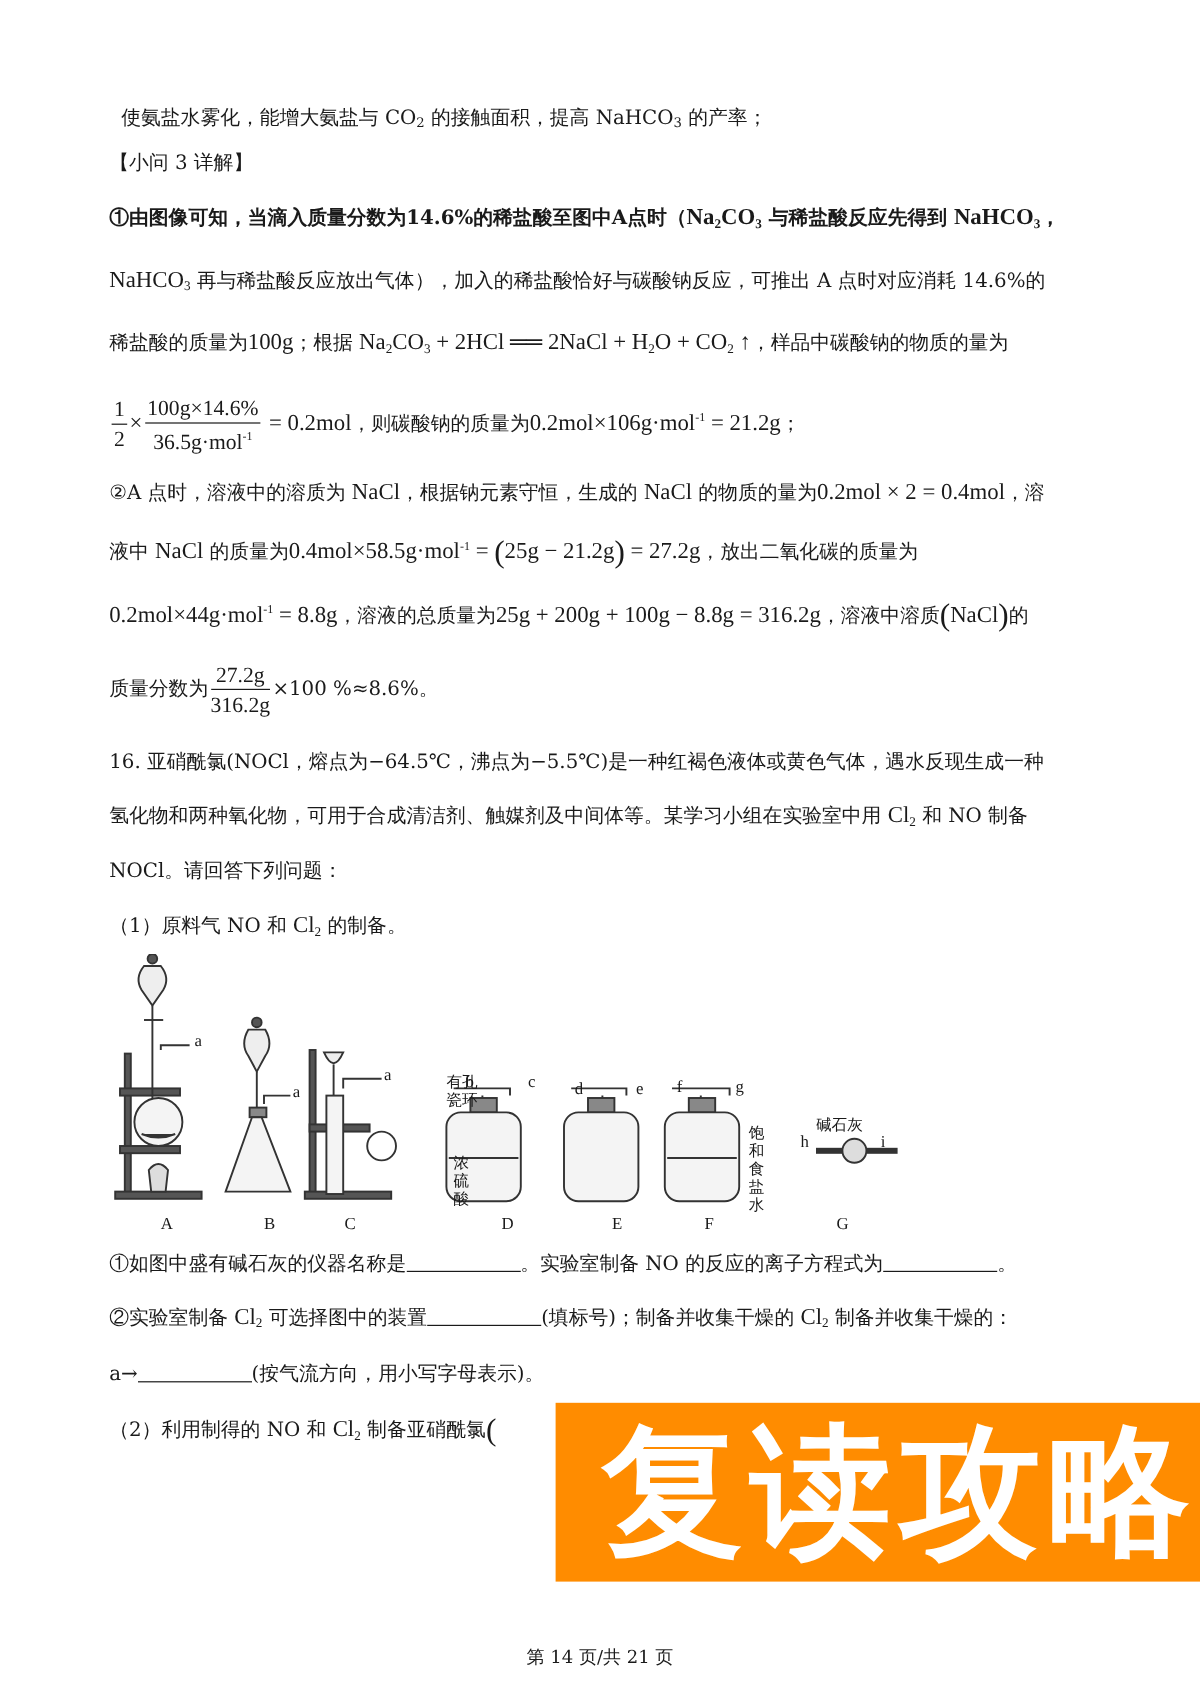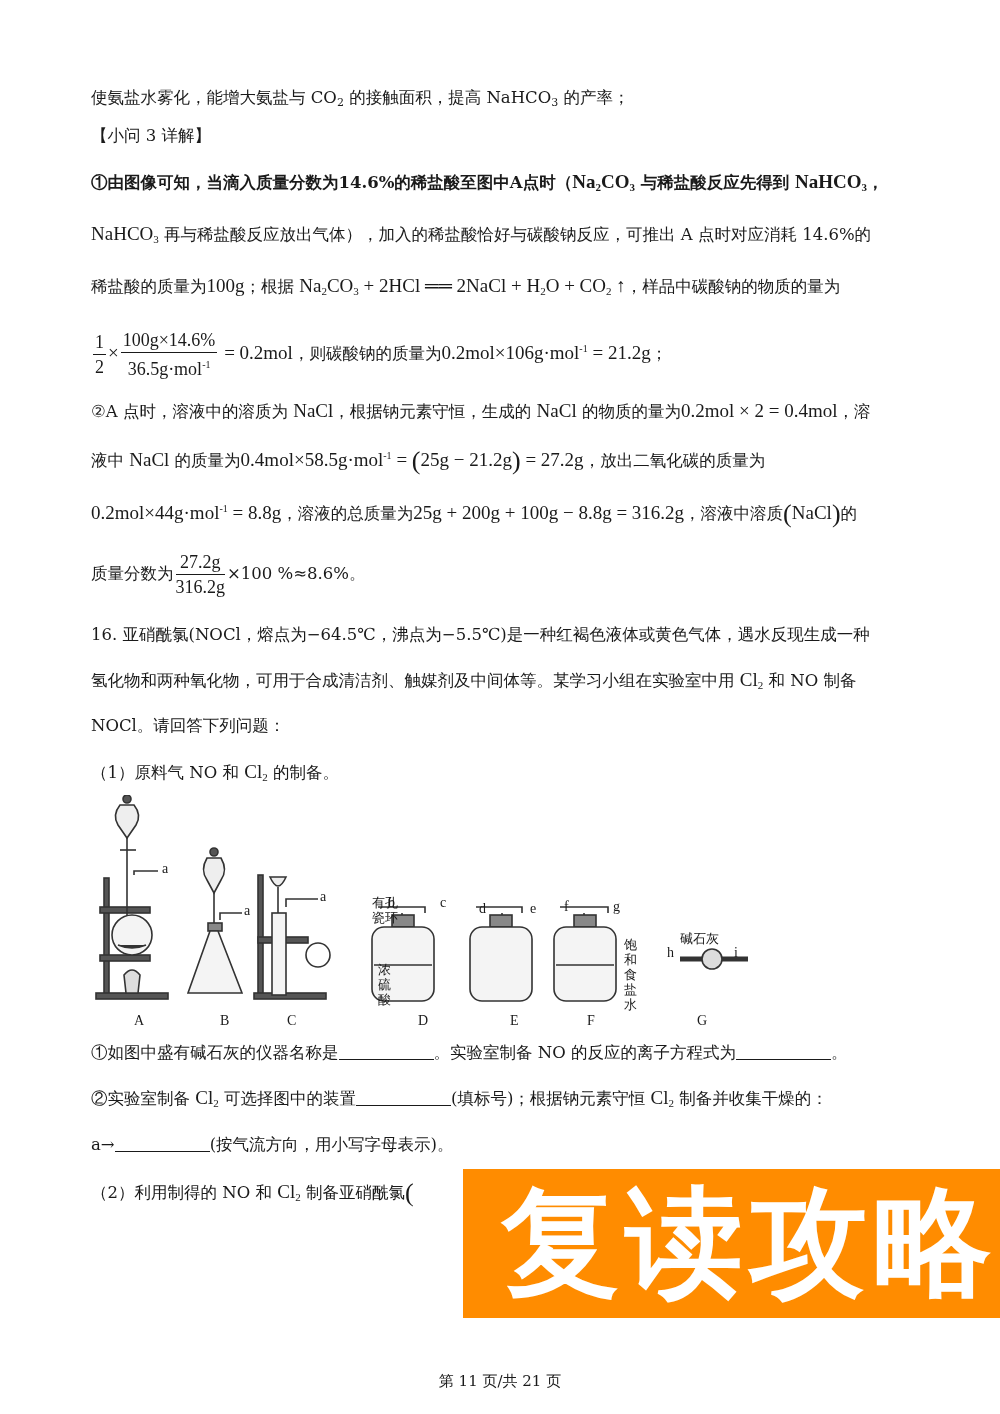--- a/index.html
+++ b/index.html
@@ -18,21 +18,21 @@
   .fig-label { position:absolute; font-family:"Liberation Serif",serif; font-size:14px; }
   .fig-note { position:absolute; font-size:13px; line-height:15px; }
   .banner { position:absolute; left:427px; top:1169px; width:573px; height:149px; background:#ff8c00;
             color:#ffffff; font-family:"DejaVu Sans",sans-serif; font-size:118px; font-weight:bold;
             display:flex; align-items:center; justify-content:center; letter-spacing:6px;margin-left:36px; }
   .footer { position:absolute; left:0; width:1000px; top:1372px; text-align:center; font-size:15px; }
 </style>
 </head>
 <body>
 
-<div class="line" style="top:86px;">
+<div class="line" style="top:86px;margin-left:10px;">
   <span>使氨盐水雾化，能增大氨盐与 CO</span><sub>2</sub><span> 的接触面积，提高 NaHCO</span><sub>3</sub><span> 的产率；</span>
 </div>
 
 <div class="line" style="top:124px;">【小问 3 详解】</div>
 
 <div class="line" style="top:170px;font-weight:bold;">
   <span>①由图像可知，当滴入质量分数为14.6%的稀盐酸至图中A点时（</span><span class="big"><span>Na</span><sub>2</sub><span>CO</span><sub>3</sub></span><span> 与稀盐酸反应先得到 </span><span class="big"><span>NaHCO</span><sub>3</sub></span><span>，</span>
 </div>
 
 <div class="line" style="top:222px;">
@@ -155,24 +155,24 @@
 食
 盐
 水</span>
   <span class="fig-note" style="left:590px; top:136px;">碱石灰</span>
 </div>
 
 <div class="line" style="top:1041px;">
   <span>①如图中盛有碱石灰的仪器名称是</span><span class="blank"></span><span>。实验室制备 NO 的反应的离子方程式为</span><span class="blank"></span><span>。</span>
 </div>
 <div class="line" style="top:1086px;">
-  <span>②实验室制备 </span><span class="big"><span>Cl</span><sub>2</sub></span><span> 可选择图中的装置</span><span class="blank"></span><span>(填标号)；根据钠元素守恒 </span><span class="big"><span>Cl</span><sub>2</sub></span><span> 制备并收集干燥的：</span>
+  <span>②实验室制备 </span><span class="big"><span>Cl</span><sub>2</sub></span><span> 可选择图中的装置</span><span class="blank"></span><span>(填标号)；制备并收集干燥的 </span><span class="big"><span>Cl</span><sub>2</sub></span><span> 制备并收集干燥的：</span>
 </div>
 <div class="line" style="top:1133px;">
   <span>a→</span><span class="blank"></span><span>(按气流方向，用小写字母表示)。</span>
 </div>
 <div class="line" style="top:1180px;">
   <span>（2）利用制得的 NO 和 </span><span class="big"><span>Cl</span><sub>2</sub></span><span> 制备亚硝酰氯</span><span class="paren">(</span>
 </div>
 
 <div class="banner">复读攻略</div>
 
-<div class="footer">第 11 页/共 21 页</div>
+<div class="footer">第 14 页/共 21 页</div>
 
 </body></html>

